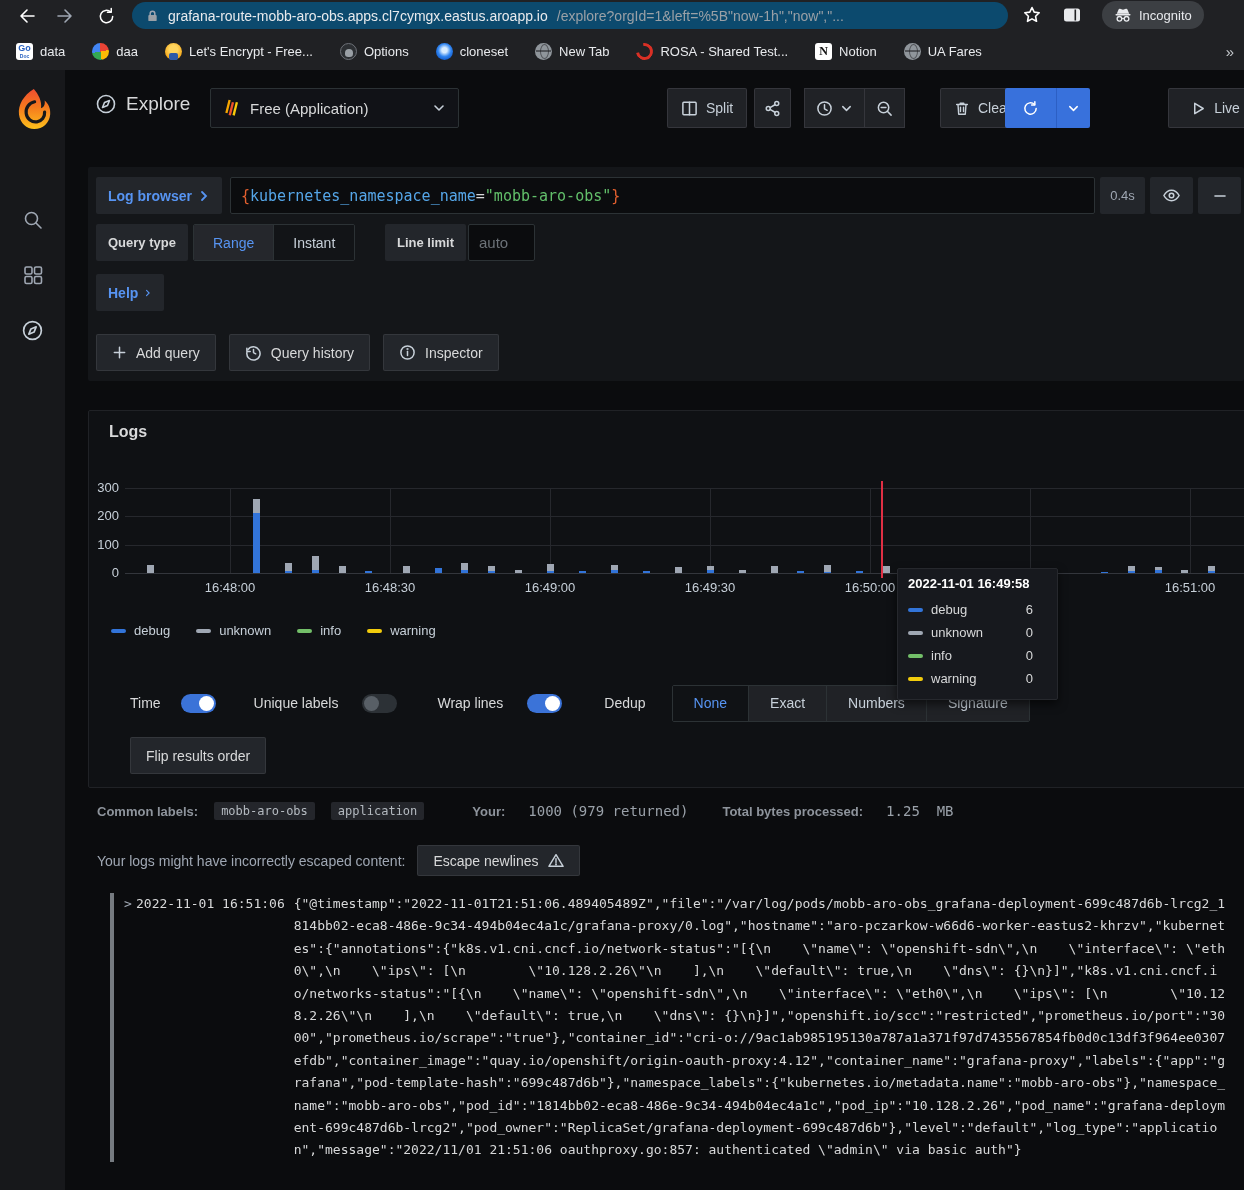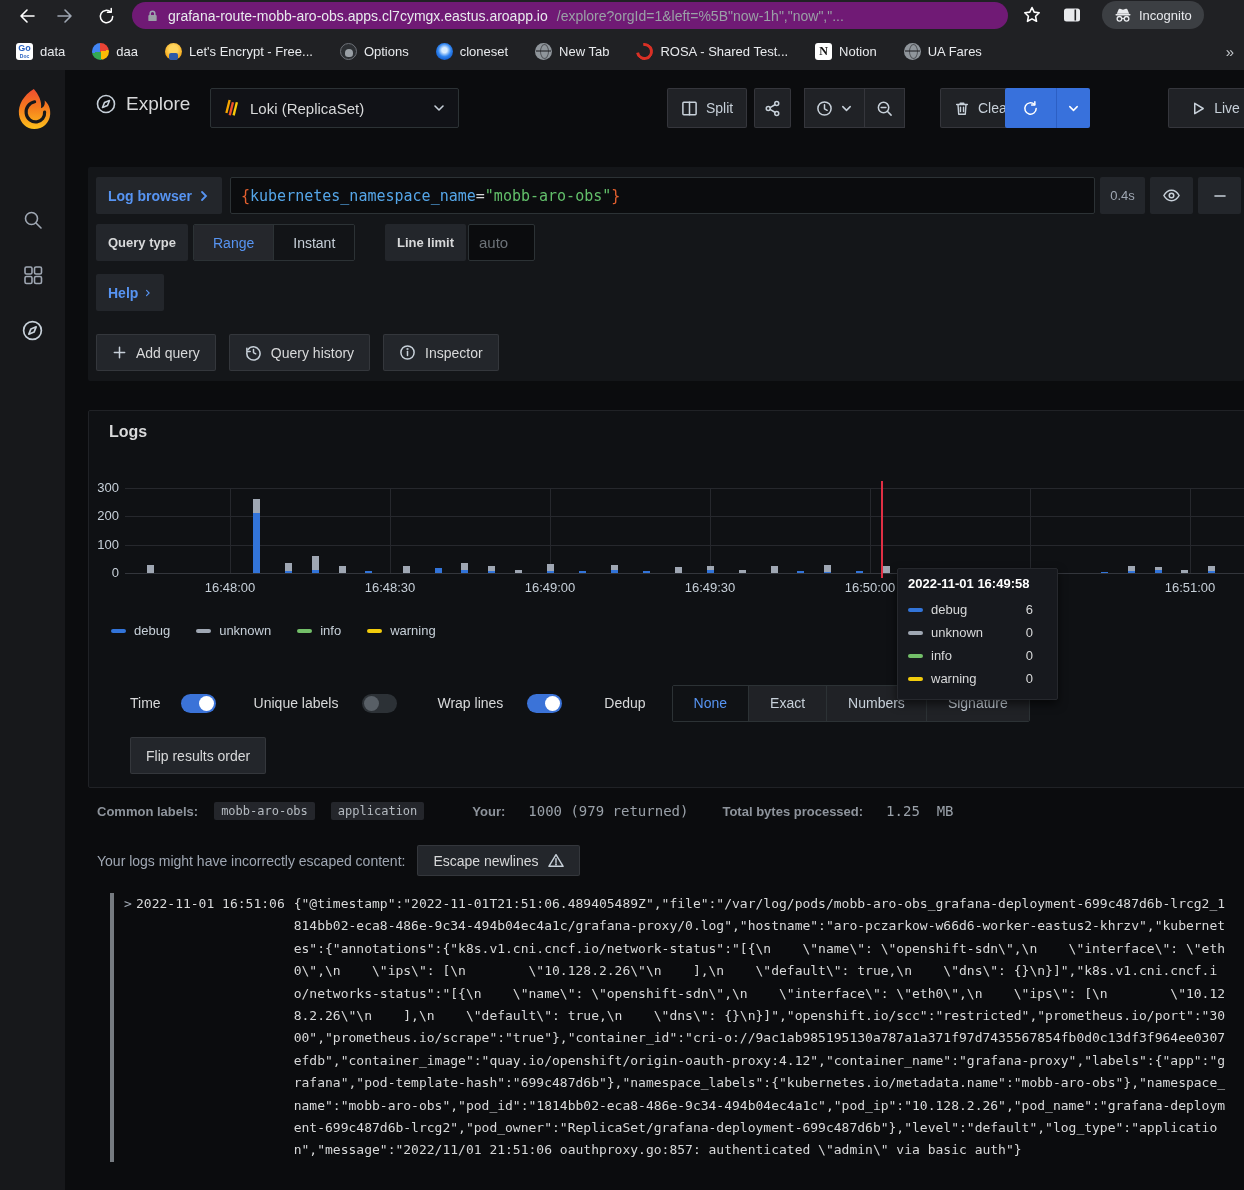--- a/index.html
+++ b/index.html
@@ -4,21 +4,21 @@
 <style>
 *{box-sizing:border-box;margin:0;padding:0}
 html,body{width:1244px;height:1190px;overflow:hidden}
 body{position:relative;background:#0b0c0e;font-family:"Liberation Sans",sans-serif;color:#d8d9da}
 svg{display:block}
 
 
 .chrome{position:absolute;top:0;left:0;right:0;height:70px;background:#202124}
 .toolbar{position:relative;height:32px}
 .navbtn{position:absolute;top:2px;width:28px;height:28px;display:flex;align-items:center;justify-content:center;cursor:pointer}
-.urlbar{position:absolute;left:132px;top:2px;width:876px;height:27px;background:#701a75;border-radius:14px;display:flex;align-items:center;padding:0 14px;gap:9px}
+.urlbar{position:absolute;left:132px;top:2px;width:876px;height:27px;background:#0c4a6e;border-radius:14px;display:flex;align-items:center;padding:0 14px;gap:9px}
 .urlhost{font-size:14px;color:#e8eaed;white-space:nowrap}
 .urlpath{font-size:14px;color:#9aa0a6;white-space:nowrap}
 .star{position:absolute;left:1022px;top:5px}
 .sidepanel{position:absolute;left:1062px;top:5px}
 .incog{position:absolute;left:1102px;top:1px;height:28px;background:#3c3f43;border-radius:14px;display:flex;align-items:center;gap:7px;padding:0 12px;font-size:13px;color:#e8eaed}
 .bookmarks{position:relative;height:38px;display:flex;align-items:center;gap:27px;padding:0 16px}
 .bm{display:flex;align-items:center;gap:7px;font-size:13px;color:#e8eaed;cursor:pointer;white-space:nowrap}
 .bm-more{position:absolute;right:10px;color:#c3c7cb;font-size:15px}
 .bi{width:17px;height:17px;flex:none;position:relative;display:inline-block}
 .bi-godoc{background:#fff;border-radius:3px}
@@ -255,21 +255,21 @@
       <span>Explore</span>
     </div>
     <div class="picker">
       <svg width="18" height="18" viewBox="0 0 20 20">
           <g transform="rotate(14 10 10)">
             <rect x="4" y="2" width="2.6" height="15" fill="#f6a500"></rect>
             <rect x="8.2" y="3.5" width="2.6" height="15" fill="#f0502a"></rect>
             <rect x="12.4" y="2.5" width="2.6" height="15" fill="#fbca0a"></rect>
           </g>
         </svg>
-      <span>Loki (ReplicaSet)</span>
+      <span>Free (Application)</span>
       <svg class="icn chev" width="14" height="14" viewBox="0 0 14 14">
           <path d="M3 5l4 4 4-4"></path>
         </svg>
     </div>
 
     <div class="hbtn" style="left:602px">
       <svg class="icn" width="17" height="17" viewBox="0 0 18 18">
           <rect x="2" y="2.5" width="14" height="13" rx="1"></rect>
           <path d="M9 2.5v13"></path>
         </svg>

